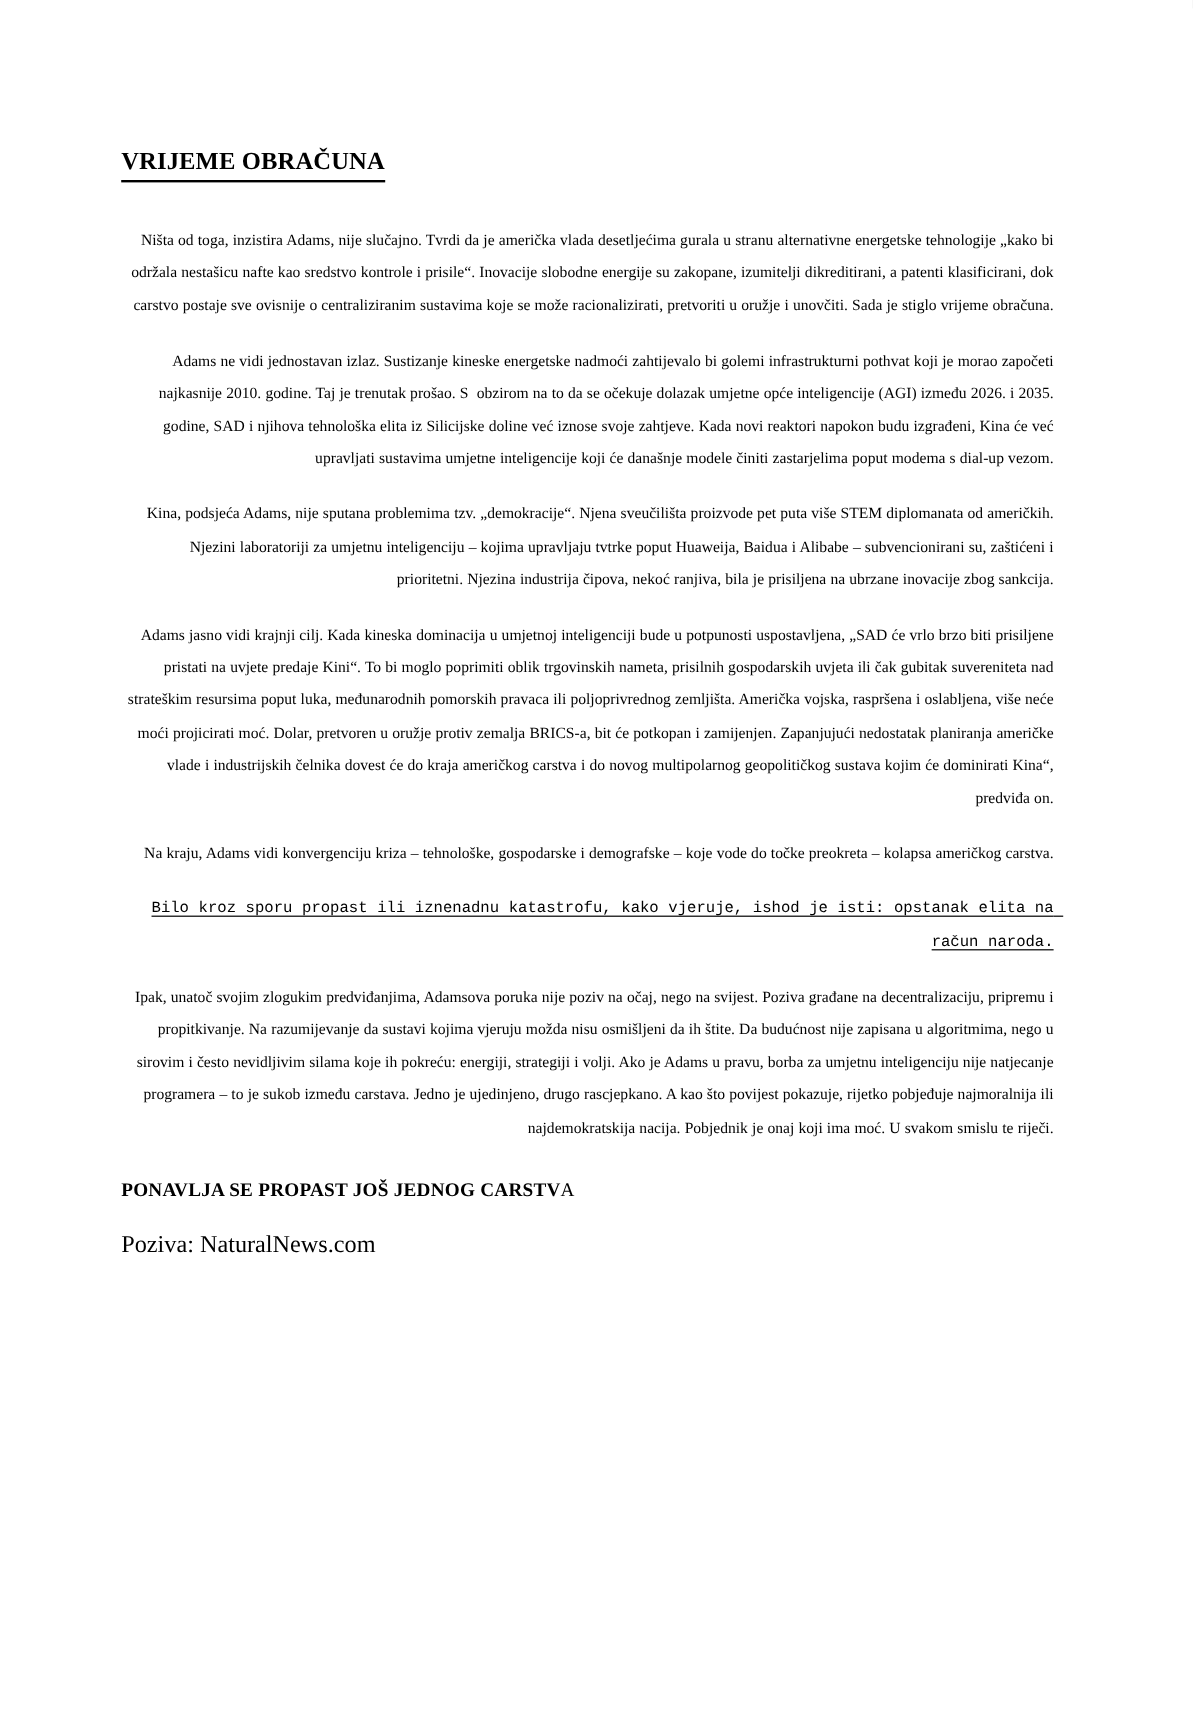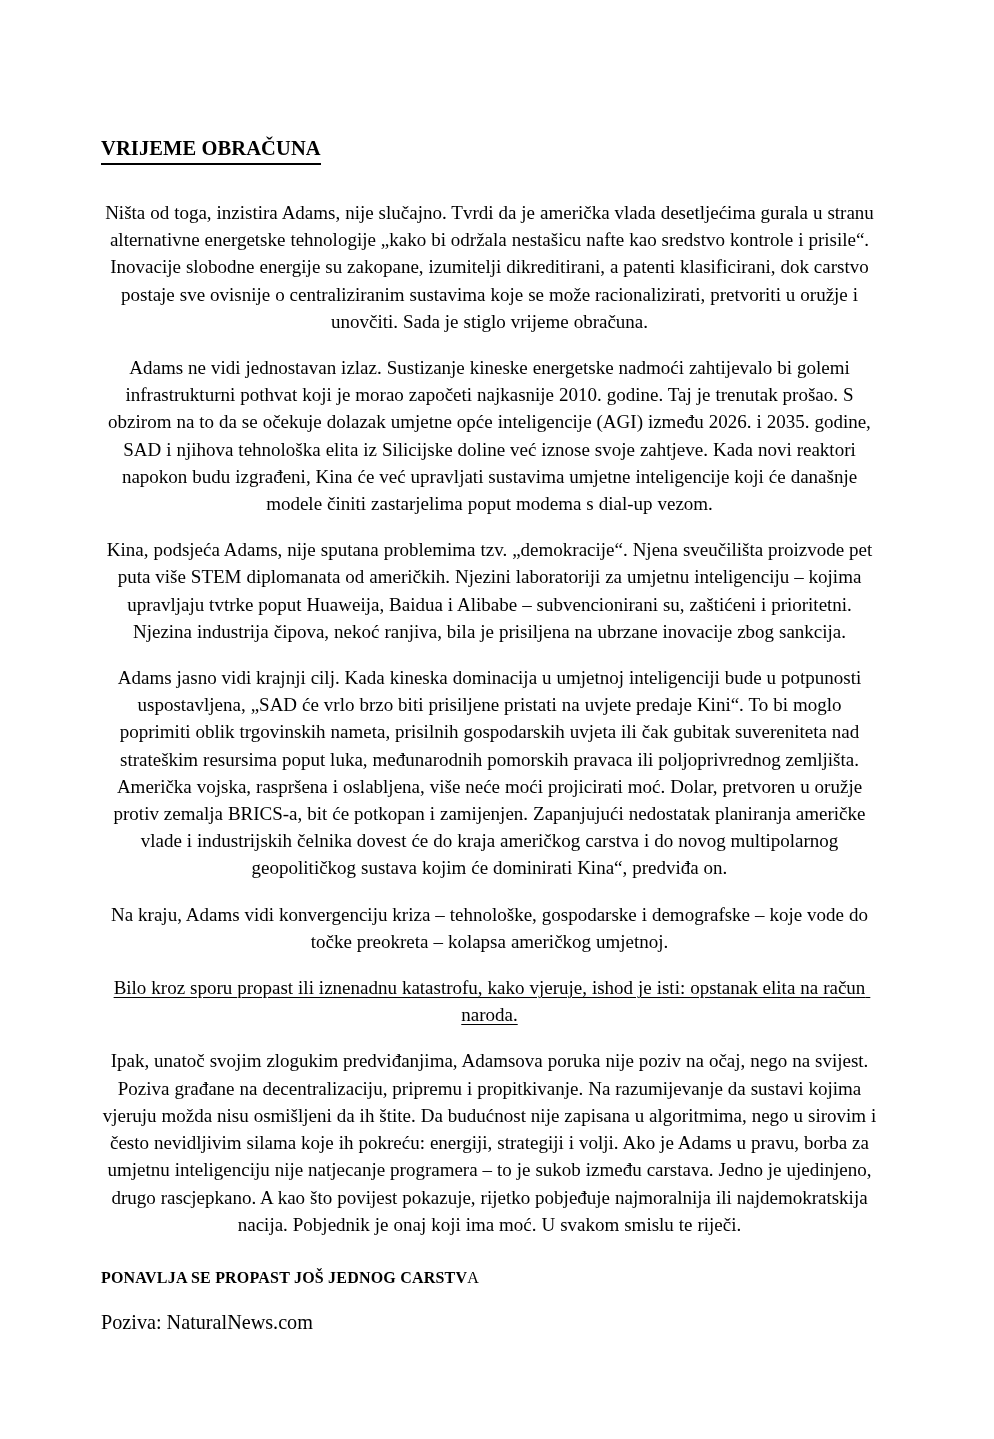--- a/index.html
+++ b/index.html
@@ -44,21 +44,21 @@
     top: 118px;
     width: 782px;
   }
 
   
   .heading-main {
     font-size: 20.5px;
     font-weight: bold;
     line-height: 27px;
     letter-spacing: 0.1px;
-    margin: 17px 0 18px 0;
+    margin: 4px 0 18px 0;
     display: inline-block;
     border-bottom: 2px solid #000;
     padding-bottom: 1px;
   }
   .heading-main-wrap {
     margin: 0 0 16px 0;
   }
 
   .heading-sub {
     font-size: 16px;
@@ -66,31 +66,32 @@
     line-height: 27px;
     margin: 26px 0 18px 0;
     letter-spacing: 0.2px;
   }
   .heading-sub .tail-regular {
     font-weight: normal;
   }
 
   
   p.para {
-    font-size: 19px;
+    font-size: 13px;
     line-height: 27.2px;
     margin: 0 5px 19px 0;
-    text-align: center;
+    text-align: right;
     word-spacing: 0.2px;
   }
 
   p.para.underlined {
     text-decoration: underline;
     text-underline-offset: 3px;
     text-decoration-thickness: 1px;
+    font-family: Liberation Mono, monospace;
   }
 
   p.source {
     font-size: 20.2px;
     line-height: 27.2px;
     margin: 0;
   }
 
   
   .para, .source, .heading-main, .heading-sub {
@@ -110,21 +111,21 @@
     </div>
 
     <p class="para">Ništa od toga, inzistira Adams, nije slučajno. Tvrdi da je američka vlada desetljećima gurala u stranu alternativne energetske tehnologije „kako bi održala nestašicu nafte kao sredstvo kontrole i prisile“. Inovacije slobodne energije su zakopane, izumitelji dikreditirani, a patenti klasificirani, dok carstvo postaje sve ovisnije o centraliziranim sustavima koje se može racionalizirati, pretvoriti u oružje i unovčiti. Sada je stiglo vrijeme obračuna.</p>
 
     <p class="para">Adams ne vidi jednostavan izlaz. Sustizanje kineske energetske nadmoći zahtijevalo bi golemi infrastrukturni pothvat koji je morao započeti najkasnije 2010. godine. Taj je trenutak prošao. S  obzirom na to da se očekuje dolazak umjetne opće inteligencije (AGI) između 2026. i 2035. godine, SAD i njihova tehnološka elita iz Silicijske doline već iznose svoje zahtjeve. Kada novi reaktori napokon budu izgrađeni, Kina će već upravljati sustavima umjetne inteligencije koji će današnje modele činiti zastarjelima poput modema s dial-up vezom.</p>
 
     <p class="para">Kina, podsjeća Adams, nije sputana problemima tzv. „demokracije“. Njena sveučilišta proizvode pet puta više STEM diplomanata od američkih. Njezini laboratoriji za umjetnu inteligenciju – kojima upravljaju tvtrke poput Huaweija, Baidua i Alibabe – subvencionirani su, zaštićeni i prioritetni. Njezina industrija čipova, nekoć ranjiva, bila je prisiljena na ubrzane inovacije zbog sankcija.</p>
 
     <p class="para">Adams jasno vidi krajnji cilj. Kada kineska dominacija u umjetnoj inteligenciji bude u potpunosti uspostavljena, „SAD će vrlo brzo biti prisiljene pristati na uvjete predaje Kini“. To bi moglo poprimiti oblik trgovinskih nameta, prisilnih gospodarskih uvjeta ili čak gubitak suvereniteta nad strateškim resursima poput luka, međunarodnih pomorskih pravaca ili poljoprivrednog zemljišta. Američka vojska, raspršena i oslabljena, više neće moći projicirati moć. Dolar, pretvoren u oružje protiv zemalja BRICS-a, bit će potkopan i zamijenjen. Zapanjujući nedostatak planiranja američke vlade i industrijskih čelnika dovest će do kraja američkog carstva i do novog multipolarnog geopolitičkog sustava kojim će dominirati Kina“, predviđa on.</p>
 
-    <p class="para">Na kraju, Adams vidi konvergenciju kriza – tehnološke, gospodarske i demografske – koje vode do točke preokreta – kolapsa američkog umjetnoj.</p>
+    <p class="para">Na kraju, Adams vidi konvergenciju kriza – tehnološke, gospodarske i demografske – koje vode do točke preokreta – kolapsa američkog carstva.</p>
 
     <p class="para underlined">Bilo kroz sporu propast ili iznenadnu katastrofu, kako vjeruje, ishod je isti: opstanak elita na račun naroda.</p>
 
     <p class="para">Ipak, unatoč svojim zlogukim predviđanjima, Adamsova poruka nije poziv na očaj, nego na svijest. Poziva građane na decentralizaciju, pripremu i propitkivanje. Na razumijevanje da sustavi kojima vjeruju možda nisu osmišljeni da ih štite. Da budućnost nije zapisana u algoritmima, nego u sirovim i često nevidljivim silama koje ih pokreću: energiji, strategiji i volji. Ako je Adams u pravu, borba za umjetnu inteligenciju nije natjecanje programera – to je sukob između carstava. Jedno je ujedinjeno, drugo rascjepkano. A kao što povijest pokazuje, rijetko pobjeđuje najmoralnija ili najdemokratskija nacija. Pobjednik je onaj koji ima moć. U svakom smislu te riječi.</p>
 
     <h2 class="heading-sub"><span>PONAVLJA SE PROPAST JOŠ JEDNOG CARSTV</span><span class="tail-regular">A</span></h2>
 
     <p class="source">Poziva: NaturalNews.com</p>
 
   </div>

